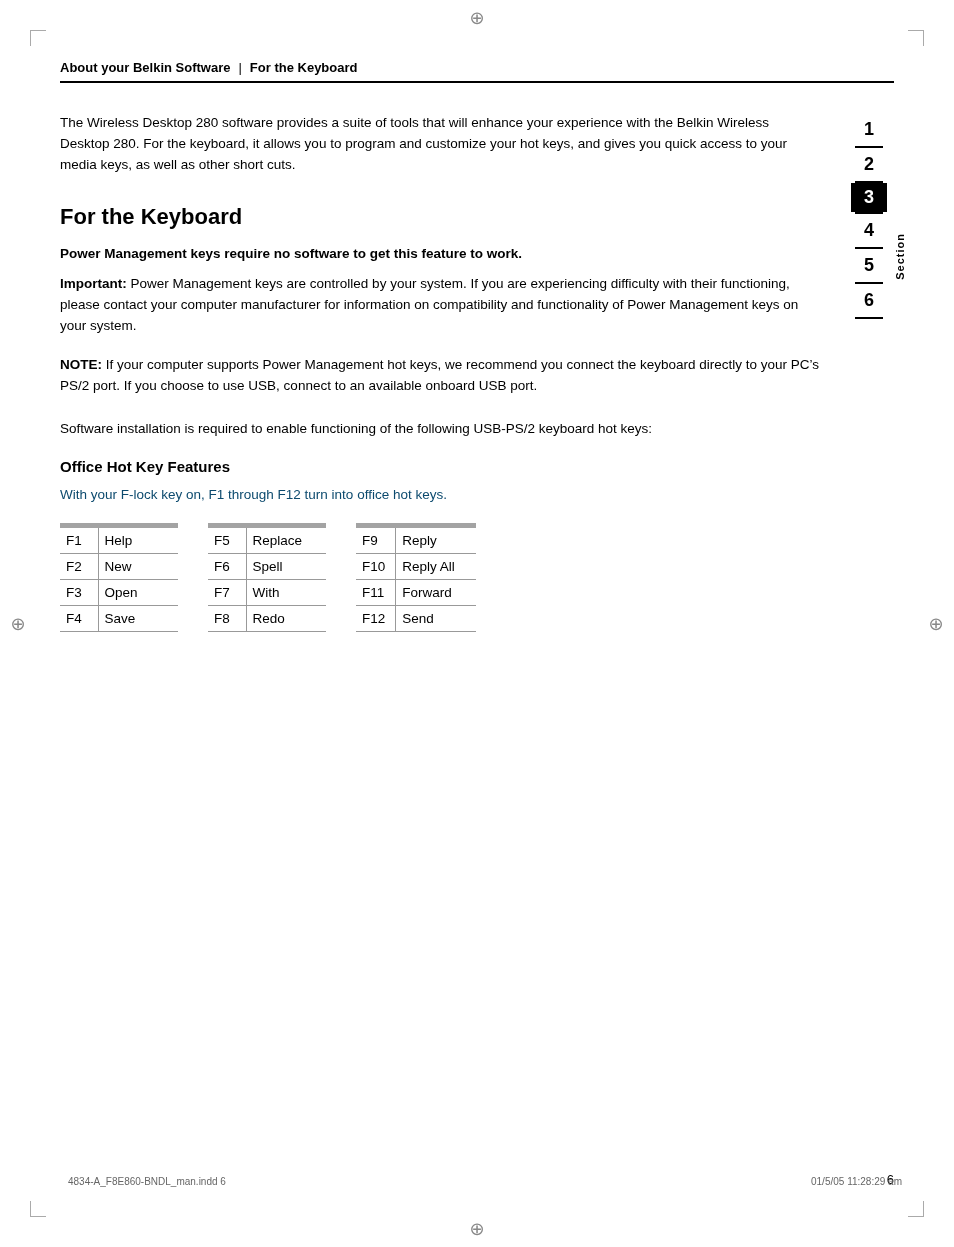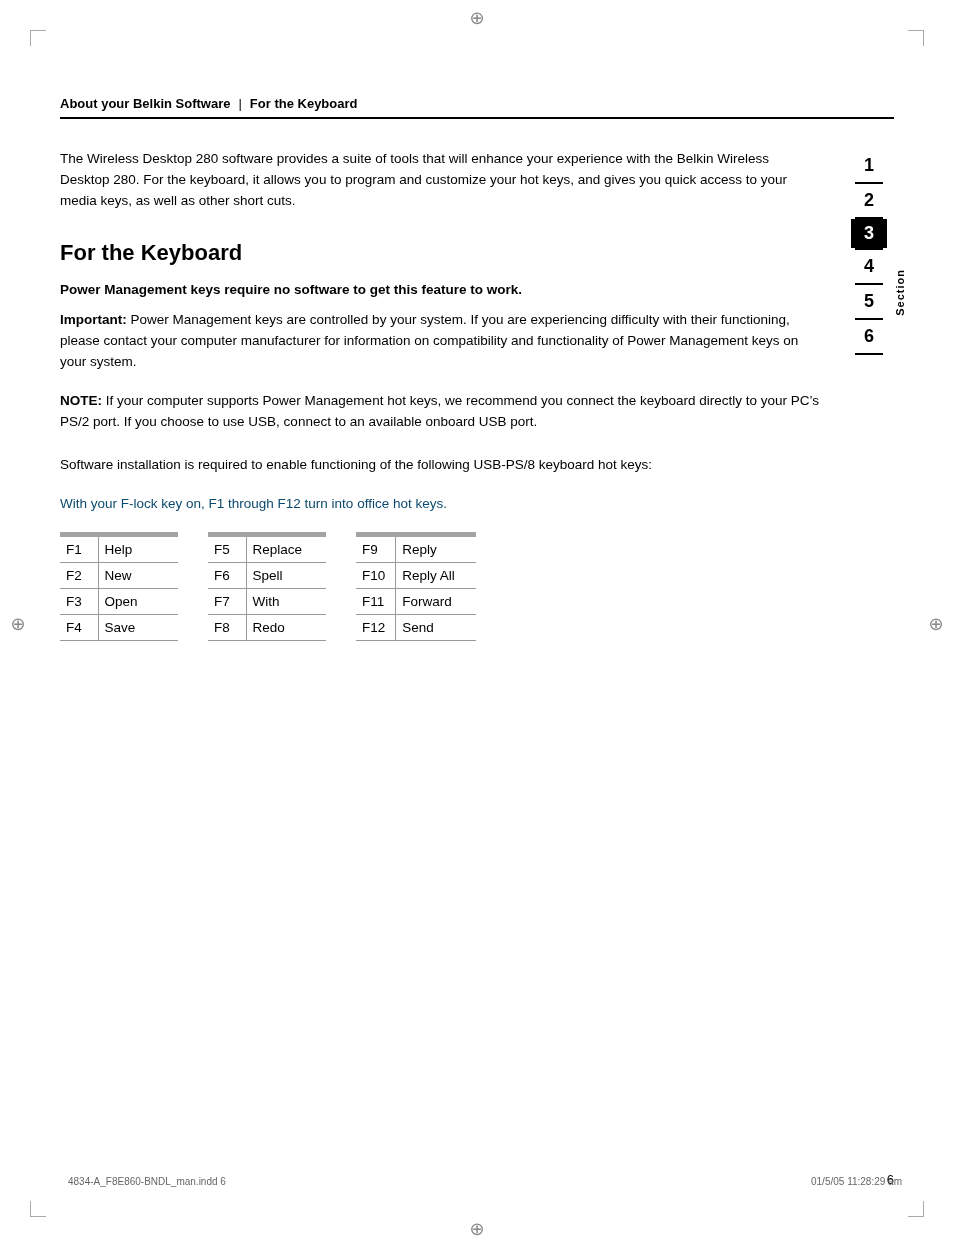--- a/index.html
+++ b/index.html
@@ -68,21 +68,20 @@
       align-items: baseline;
       padding-bottom: 6px;
       border-bottom: 2px solid #000;
       margin-bottom: 30px;
     }
 
     .header-left {
       font-size: 13px;
       font-weight: bold;
       color: #000;
-      margin-top: 36px;
     }
 
     .header-separator {
       font-size: 13px;
       font-weight: normal;
       margin: 0 8px;
       color: #000;
     }
 
     .header-right {
@@ -327,22 +326,23 @@
         <p class="subheading-bold">Power Management keys require no software to get this feature to work.</p>
 
         <p class="body-para">
           <span class="bold-label">Important:</span><span> Power Management keys are controlled by your system. If you are experiencing difficulty with their functioning, please contact your computer manufacturer for information on compatibility and functionality of Power Management keys on your system.</span>
         </p>
 
         <p class="note-para">
           <span class="bold-label">NOTE:</span><span> If your computer supports Power Management hot keys, we recommend you connect the keyboard directly to your PC’s PS/2 port. If you choose to use USB, connect to an available onboard USB port.</span>
         </p>
 
-        <p class="body-para">Software installation is required to enable functioning of the following USB-PS/8 keyboard hot keys:</p>
-
+        <p class="body-para">Software installation is required to enable functioning of the following USB-PS/2 keyboard hot keys:</p>
+
+        <h3 class="office-heading">Office Hot Key Features</h3>
 
         <p class="office-intro">With your F-lock key on, F1 through F12 turn into office hot keys.</p>
 
         <div class="key-tables">
 
           <table class="key-table">
             <tbody>
               <tr>
                 <td>F1</td>
                 <td>Help</td>

